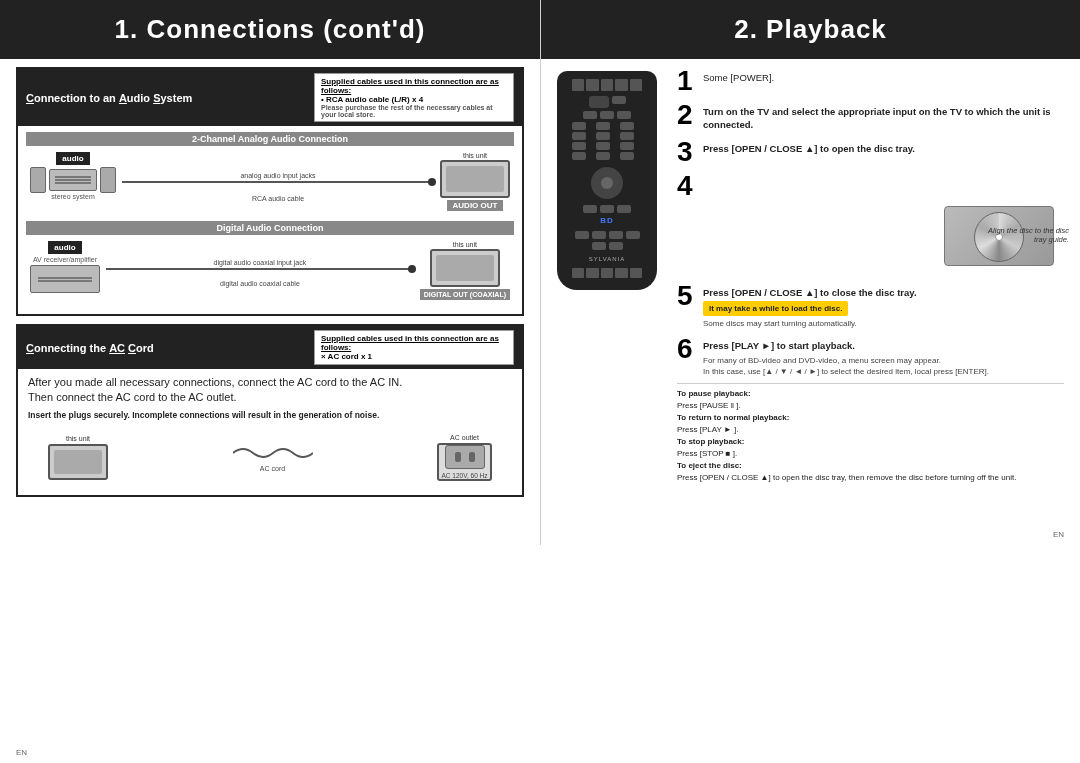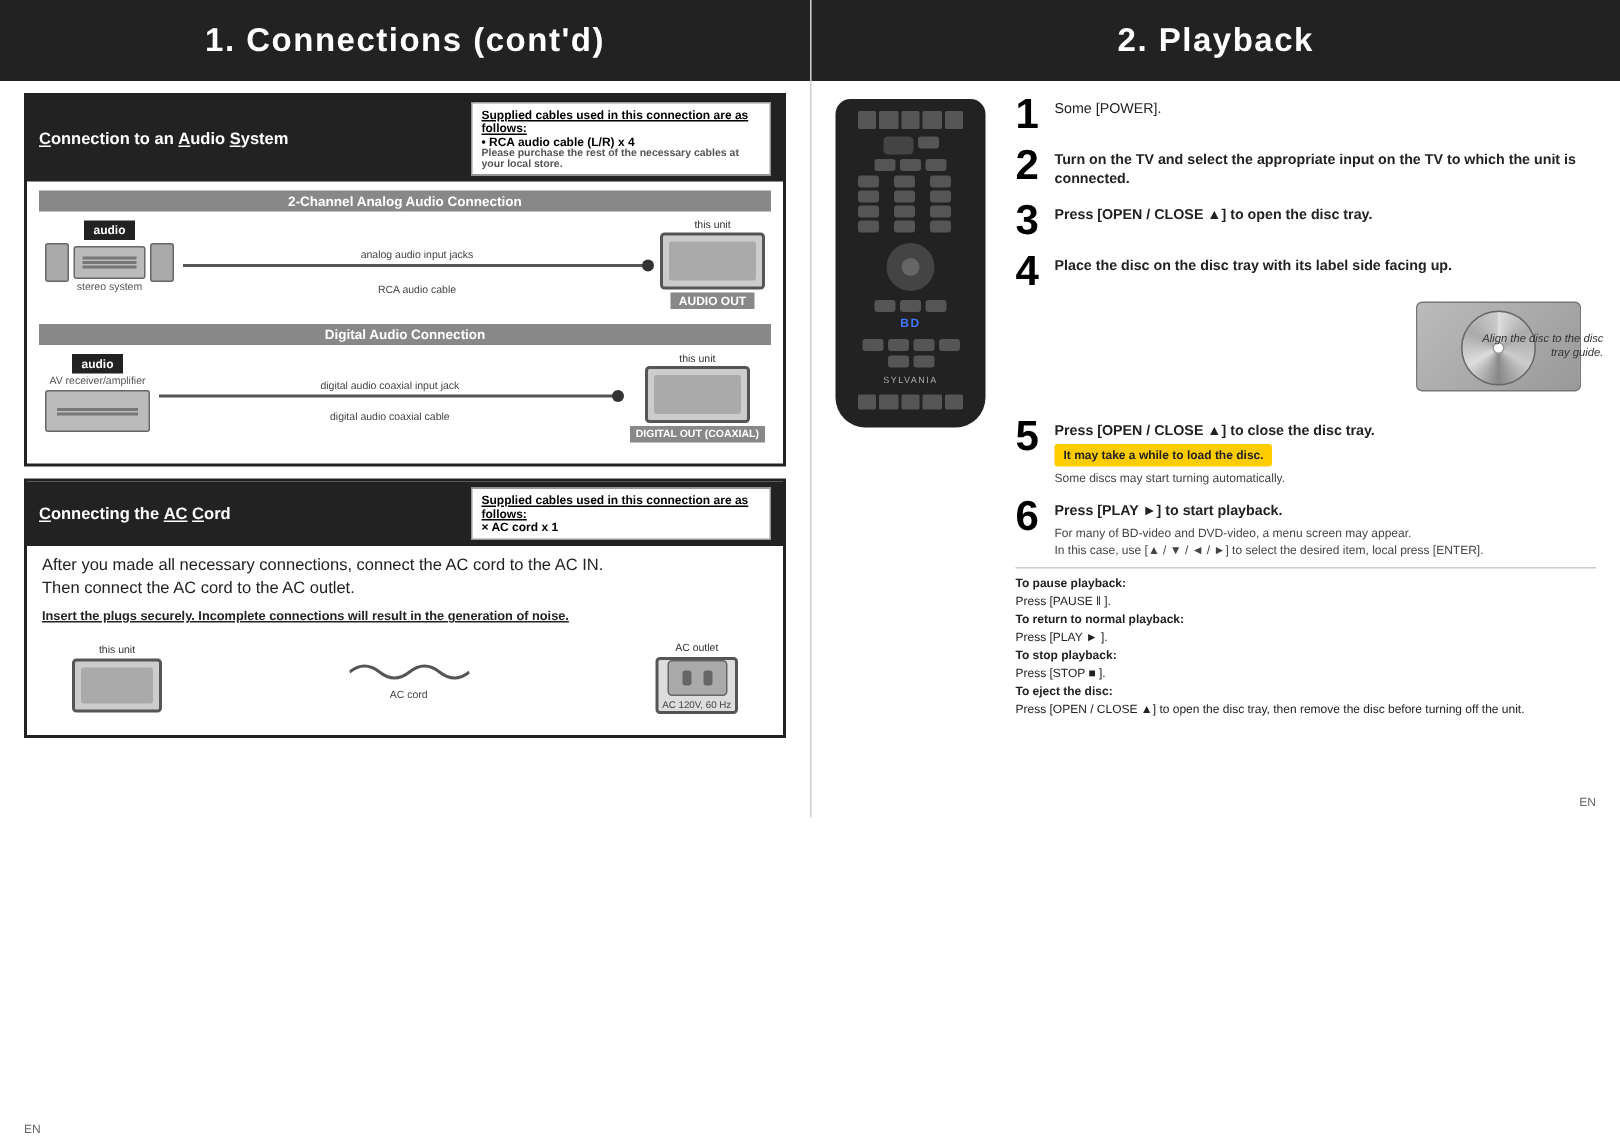--- a/index.html
+++ b/index.html
@@ -29,21 +29,21 @@
       position: relative;
       border-left: 1px solid #ccc;
     }
 
     
     .section-header {
       background: #222;
       color: #fff;
       text-align: center;
       padding: 14px 10px;
-      font-size: 22px;
+      font-size: 26px;
       font-weight: bold;
       letter-spacing: 1px;
     }
 
     
     .left-content {
       padding: 8px 16px;
     }
 
     
@@ -136,21 +136,20 @@
     .ac-cord-body p {
       font-size: 11px;
       line-height: 1.4;
       margin-bottom: 4px;
       color: #222;
     }
 
     .ac-cord-body .bold-warning {
       font-weight: bold;
       font-size: 8.5px;
-      text-decoration: underline;
     }
 
     .ac-plug-diagram {
       display: flex;
       align-items: center;
       justify-content: space-around;
       padding: 8px 20px;
     }
 
     
@@ -634,23 +633,20 @@
 
         <div class="step">
           <span class="step-number">3</span>
           <div class="step-text">
             <strong><span>Press [OPEN / CLOSE ▲] to open the disc tray.</span></strong>
           </div>
         </div>
 
         <div class="step">
           <span class="step-number">4</span>
-          <div class="step-text">
-            <strong><span>Place the disc on the disc tray with its label side facing up.</span></strong>
-          </div>
         </div>
 
         <div style="display:flex; justify-content:flex-end; align-items:flex-start; margin-bottom:6px; position:relative;">
           <div style="position:relative; width:120px; height:70px;">
 
             <div style="width:110px; height:60px; background:linear-gradient(135deg,#bbb,#999); border:1px solid #777; border-radius:4px; position:relative; overflow:hidden;">
 
               <div style="position:absolute; top:5px; left:50%; transform:translateX(-50%); width:50px; height:50px; border-radius:50%; background: conic-gradient(#ddd 0deg, #aaa 60deg, #ccc 120deg, #888 180deg, #ddd 240deg, #aaa 300deg, #ccc 360deg); border:1px solid #666;">
                 <div style="position:absolute; top:50%; left:50%; transform:translate(-50%,-50%); width:8px; height:8px; background:#fff; border-radius:50%; border:1px solid #999;"></div>
               </div>

